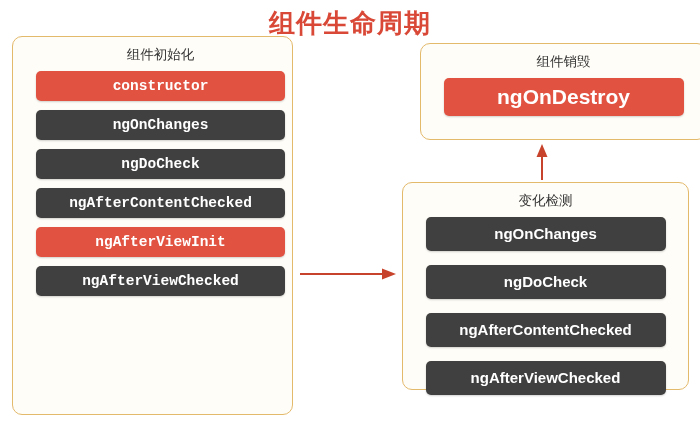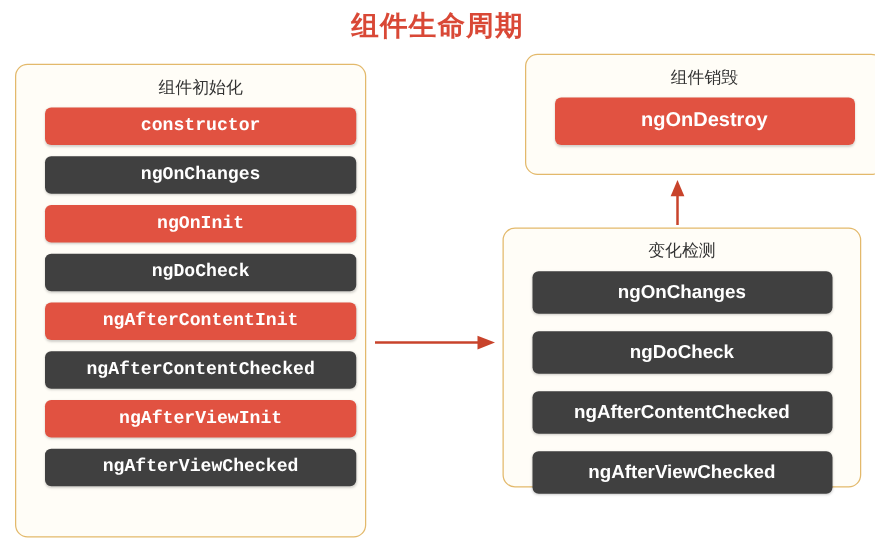--- a/index.html
+++ b/index.html
@@ -13,42 +13,42 @@
     font-family: "Liberation Sans", sans-serif;
     position: relative;
     overflow: hidden;
   }
   #title {
     position: absolute;
     top: 6px;
     left: 0;
     width: 700px;
     text-align: center;
-    font-size: 22px;
+    font-size: 26px;
     font-weight: bold;
     color: #d94836;
     letter-spacing: 1px;
   }
   .panel {
     position: absolute;
     background: #fffdf7;
     border: 1.5px solid #e3b96b;
     border-radius: 10px;
     box-sizing: border-box;
   }
   .panel-title {
     text-align: center;
     font-size: 13.5px;
     color: #333333;
     margin-top: 9px;
     margin-bottom: 7px;
   }
   #panel-init {
     left: 12px;
-    top: 51px;
+    top: 36px;
     width: 281px;
     height: 379px;
     padding-left: 16px;
   }
   #panel-destroy {
     left: 402px;
     top: 43px;
     width: 287px;
     height: 97px;
     margin-left: 18px;
@@ -66,21 +66,21 @@
     line-height: 30px;
     text-align: center;
     border-radius: 5px;
     color: #ffffff;
     font-size: 14.5px;
     font-weight: bold;
     box-sizing: border-box;
     box-shadow: 0 1px 2px rgba(0,0,0,0.18);
   }
   #panel-init .stage { width: 249px; font-family: Liberation Mono, monospace; }
-  #panel-destroy .stage { width: 240px; height: 38px; line-height: 38px; font-size: 16px; }
+  #panel-destroy .stage { width: 240px; height: 38px; line-height: 38px; font-size: 21px; }
   #panel-change .stage { width: 240px; height: 34px; line-height: 34px; font-size: 15px; margin-bottom: 14px; }
   .red { background: #e15241; }
   .green { background: #404040; }
 
   
   #arrow-init-to-change {
     position: absolute;
     left: 300px;
     top: 268px;
     width: 96px;
@@ -98,23 +98,21 @@
 </style>
 </head>
 <body>
 
 <div id="title">组件生命周期</div>
 
 <div class="panel" id="panel-init">
   <div class="panel-title">组件初始化</div>
   <div class="stage red">constructor</div>
   <div class="stage green">ngOnChanges</div>
-  <div class="stage red">ngOnInit</div>
   <div class="stage green">ngDoCheck</div>
-  <div class="stage red">ngAfterContentInit</div>
   <div class="stage green">ngAfterContentChecked</div>
   <div class="stage red">ngAfterViewInit</div>
   <div class="stage green">ngAfterViewChecked</div>
 </div>
 
 <div class="panel" id="panel-destroy">
   <div class="panel-title">组件销毁</div>
   <div class="stage red">ngOnDestroy</div>
 </div>
 

